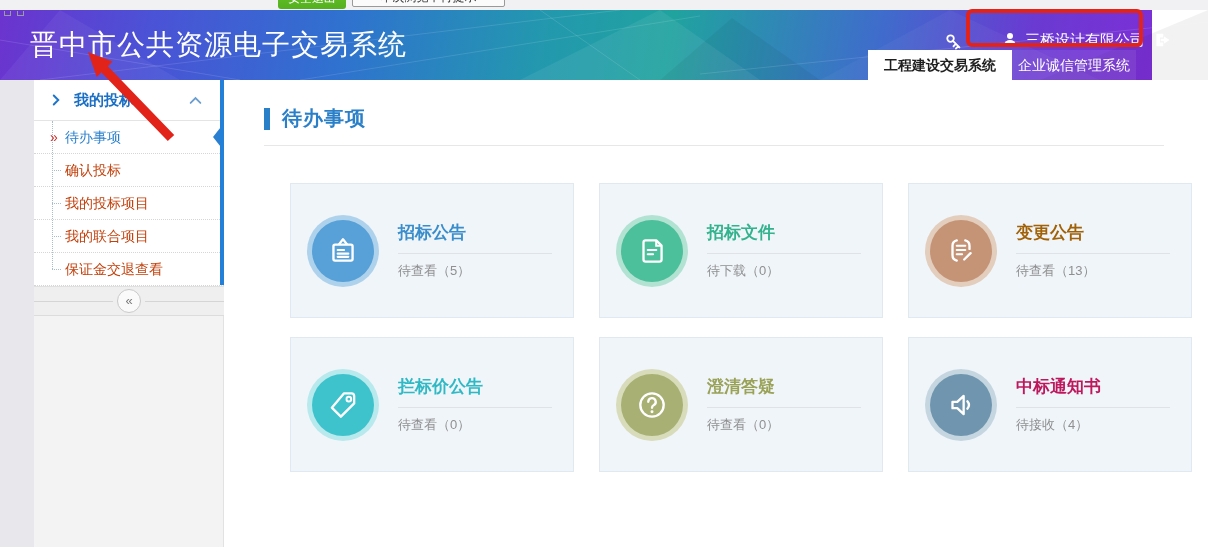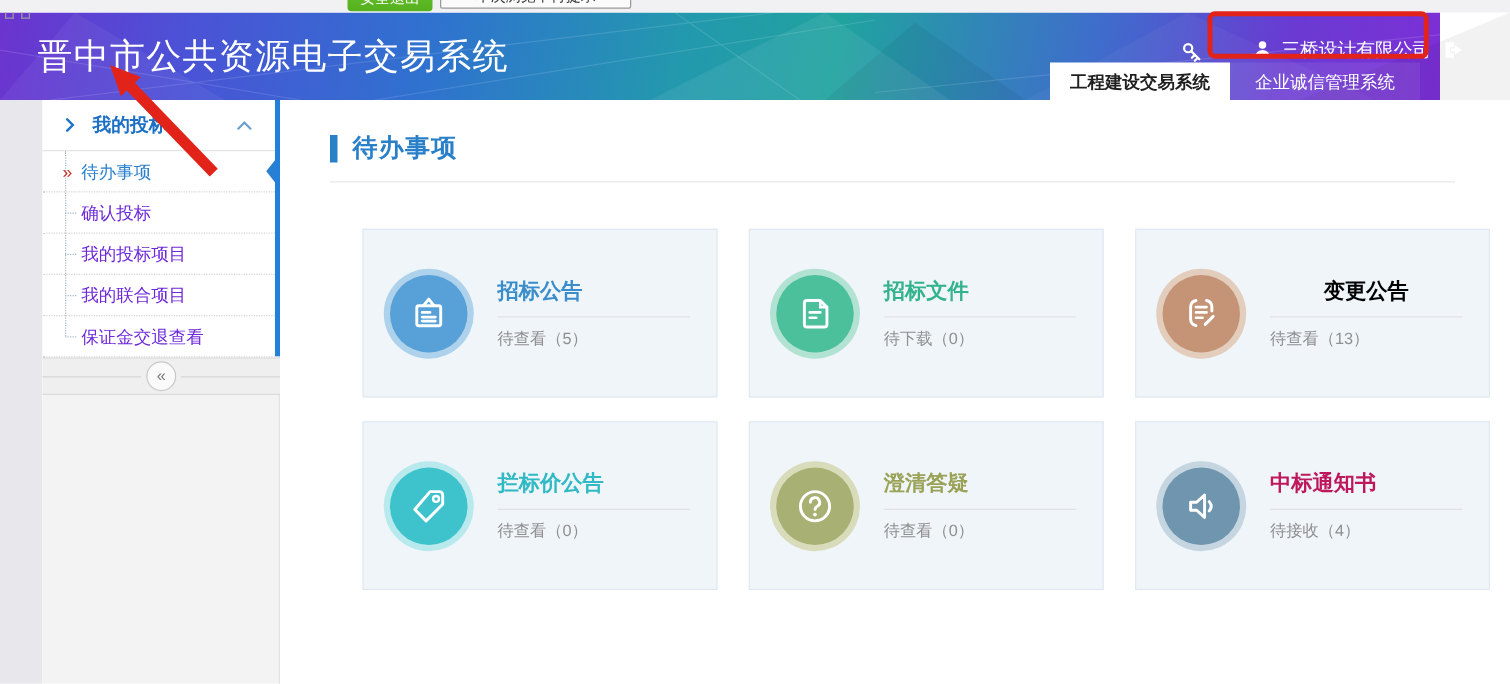--- a/index.html
+++ b/index.html
@@ -18,35 +18,35 @@
 
   
   .header { position:absolute; left:0; top:10px; width:1152px; height:70px;
             background:linear-gradient(100deg,#6c33cf 0%,#4b52d6 13%,#2f72cf 30%,#2398ae 47%,#20a39f 58%,#3f6ccc 76%,#6a3ad2 89%,#7c2fd6 100%); }
   .facets { position:absolute; inset:0; }
   .sys-title { position:absolute; left:30px; top:16px; color:#fff; font-size:28px; letter-spacing:1px; white-space:nowrap; }
   .key-ic { position:absolute; left:944px; top:22px; }
   .user-chip { position:absolute; left:1002px; top:21px; display:flex; align-items:flex-start; gap:7px; color:#fff; font-size:15px; cursor:pointer; }
   .logout-ic { position:absolute; left:1152px; top:20px; cursor:pointer; }
   .tabs { position:absolute; right:16px; bottom:0; display:flex; height:30px; }
-  .tab { height:30px; line-height:30px; padding:0 20px; font-size:14px; color:#fff; background:rgba(255,255,255,0.08); cursor:pointer; white-space:nowrap; }
+  .tab { height:30px; line-height:30px; padding:0 6px; font-size:14px; color:#fff; background:rgba(255,255,255,0.08); cursor:pointer; white-space:nowrap; }
   .tab.active { background:#fff; color:#1f1f1f; font-weight:bold; padding:0 16px; }
 
   
   .content-row { position:absolute; left:0; top:80px; width:1024px; height:467px; display:flex; }
   .gutter { width:34px; background:#e7e7ec; }
   .sidebar { position:relative; width:190px; background:#fff; display:flex; flex-direction:column; }
   .blue-strip { position:absolute; right:0; top:0; width:4px; height:205px; background:#2380d8; z-index:3; }
   .side-head { position:relative; height:41px; display:flex; align-items:center; border-bottom:1px solid #e4e4e4; cursor:pointer; }
   .side-head .chev-r { margin-left:16px; }
   .side-head .gtitle { margin-left:12px; color:#1b6fc4; font-size:15px; font-weight:bold; }
   .side-head .chev-u { position:absolute; right:22px; top:14px; }
   .menu { position:relative; }
   .tree-line { position:absolute; left:18px; top:0; height:148px; border-left:1px dotted #a9bccb; }
-  .m-item { position:relative; height:33px; line-height:32px; padding-left:31px; font-size:14px; color:#6d28d9;
+  .m-item { position:relative; height:33px; line-height:32px; padding-left:31px; font-size:14px; color:#c2410c;
             border-bottom:1px dotted #d6d6d6; cursor:pointer; white-space:nowrap; }
   .m-item::before { content:""; position:absolute; left:18px; top:16px; width:9px; border-top:1px dotted #a9bccb; }
   .m-item.active { color:#2b80cd; }
   .m-item.active::before { display:none; }
   .m-item.active .mark { position:absolute; left:16px; top:0; color:#c9302c; font-size:14px; }
   .m-item.active .flag { position:absolute; right:0; top:2px; width:0; height:0;
                          border-top:14px solid transparent; border-bottom:14px solid transparent; border-right:11px solid #2b7fd0; }
   .collapse-band { height:30px; background:#efefef; border-top:1px solid #e0e0e0; border-bottom:1px solid #dcdcdc;
                    display:flex; align-items:center; }
   .cline { flex:1; height:1px; background:#d5d5d5; }
@@ -198,21 +198,21 @@
         <div class="card">
           <div class="ic" style="background: rgb(197, 148, 118); box-shadow: rgb(227, 205, 188) 0px 0px 0px 5px;">
             <svg width="34" height="34" viewBox="0 0 32 32">
               <path d="M12,6 q-4,1 -4,5 v9 q0,4 4,5" stroke="#fff" stroke-width="2.2" fill="none" stroke-linecap="round"></path>
               <path d="M20,6 q4,1 4,5 v3" stroke="#fff" stroke-width="2.2" fill="none" stroke-linecap="round"></path>
               <path d="M12,11 h8 M12,15 h8 M12,19 h5" stroke="#fff" stroke-width="2" fill="none" stroke-linecap="round"></path>
               <path d="M19,24 l6,-6" stroke="#fff" stroke-width="2.2" fill="none" stroke-linecap="round"></path>
             </svg>
           </div>
           <div class="card-txt">
-            <div class="card-title" style="color: #000000; text-align: center;">变更公告</div>
+            <div class="card-title" style="color: #a16207;">变更公告</div>
             <div class="card-div"></div>
             <div class="card-status">待查看（13）</div>
           </div>
         </div>
 
         <div class="card">
           <div class="ic" style="background: rgb(62, 195, 205); box-shadow: rgb(183, 233, 237) 0px 0px 0px 5px;">
             <svg width="34" height="34" viewBox="0 0 32 32">
               <path d="M17,5 h7 a2.5,2.5 0 0 1 2.5,2.5 v7 L14,27 5.5,18.5 z" stroke="#fff" stroke-width="2.2" fill="none" stroke-linejoin="round"></path>
               <circle cx="21.5" cy="10.5" r="2.2" stroke="#fff" stroke-width="1.8" fill="none"></circle>

